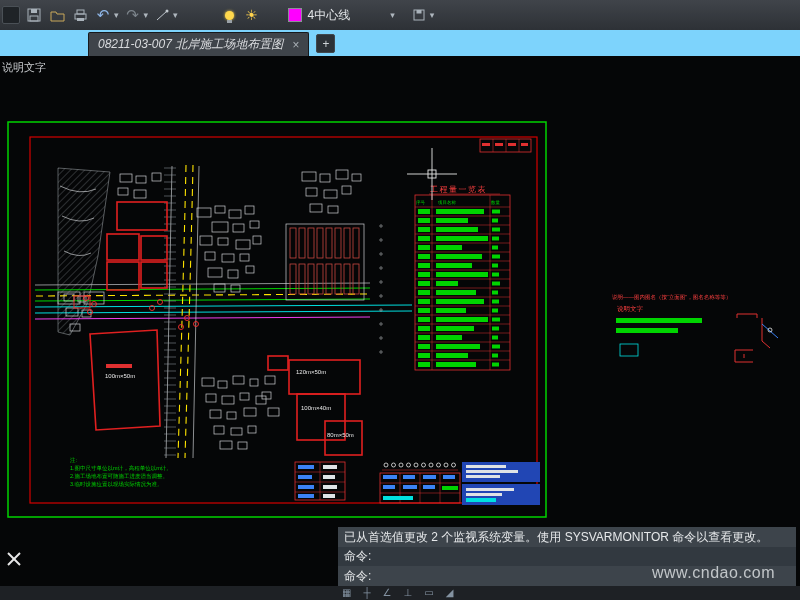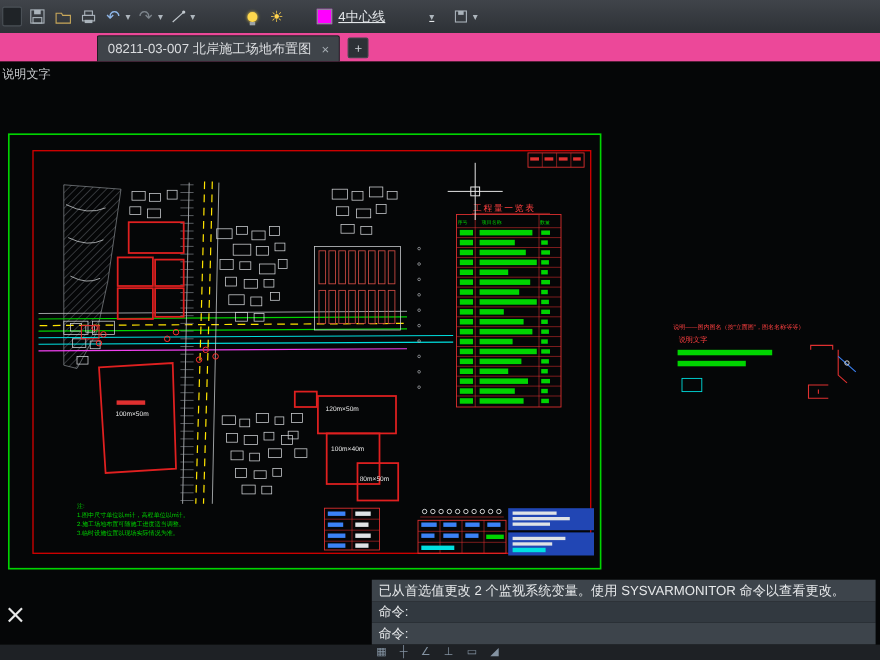--- a/index.html
+++ b/index.html
@@ -13,26 +13,26 @@
   .tb-icon{width:18px;height:18px;display:flex;align-items:center;justify-content:center;
     color:#c2c9cf;font-size:13px;cursor:default;}
   .tb-arrow{color:#aeb6bd;font-size:9px;margin-left:-3px;}
   .app-sq{width:16px;height:16px;background:#1f2327;border:1px solid #4a5056;border-radius:2px;}
   .undo{color:#8fb7e8;font-size:15px;}
   .redo{color:#7c848b;font-size:15px;}
   .bulb{width:9px;height:9px;border-radius:50%;background:#ffd84d;box-shadow:0 0 3px #ffd84d;position:relative;}
   .bulb:after{content:"";position:absolute;left:2px;top:9px;width:5px;height:3px;background:#9aa1a7;}
   .sun{color:#ffd34d;font-size:14px;}
   .swatch{width:12px;height:12px;background:#ff00ff;border:1px solid #8b9096;}
-  .layerbox{display:flex;align-items:center;gap:6px;color:#e3e6e9;font-size:12px;padding:2px 4px;text-decoration:underline;}
+  .layerbox{display:flex;align-items:center;gap:6px;color:#e3e6e9;font-size:12px;padding:2px 4px;}
   .mini-svg{display:block;}
 
   
-  .tabbar{position:absolute;top:30px;left:0;right:0;height:26px;background:#ec4899;
-    display:flex;align-items:flex-end;}
+  .tabbar{position:absolute;top:30px;left:0;right:0;height:26px;background:#7dd3fc;
+    display:flex;align-items:flex-end;font-style:italic;}
   .filetab{margin-left:88px;height:23px;display:flex;align-items:center;gap:9px;
     background:#3f444a;border:1px solid #17191c;border-bottom:none;border-radius:2px 2px 0 0;
     padding:0 9px;color:#d9dbde;font-size:12px;white-space:nowrap;}
   .tab-close{color:#a9b0b6;font-size:12px;cursor:default;}
   .newtab{width:17px;height:17px;margin:0 0 3px 7px;background:#2c3136;border:1px solid #41474d;
     color:#cdd2d6;font-size:12px;display:flex;align-items:center;justify-content:center;border-radius:2px;}
 
   
   .drawing{position:absolute;top:56px;left:0;width:800px;height:530px;background:#050607;}
   .vp-label{position:absolute;top:4px;left:2px;color:#c9cccf;font-size:11px;}
@@ -542,20 +542,21 @@
       </g>
     </svg>
   </div>
 
   <div class="cmdpanel">
     <div class="cmdrow r1">已从首选值更改 2 个监视系统变量。使用 SYSVARMONITOR 命令以查看更改。</div>
     <div class="cmdrow r2">命令:</div>
     <div class="cmdrow r3">命令:</div>
   </div>
 
+  <div class="watermark">www.cndao.com</div>
 
   <div class="statusbar">
     <span class="sb-ic">▦</span>
     <span class="sb-ic">┼</span>
     <span class="sb-ic">∠</span>
     <span class="sb-ic">⊥</span>
     <span class="sb-ic">▭</span>
     <span class="sb-ic">◢</span>
   </div>
 

